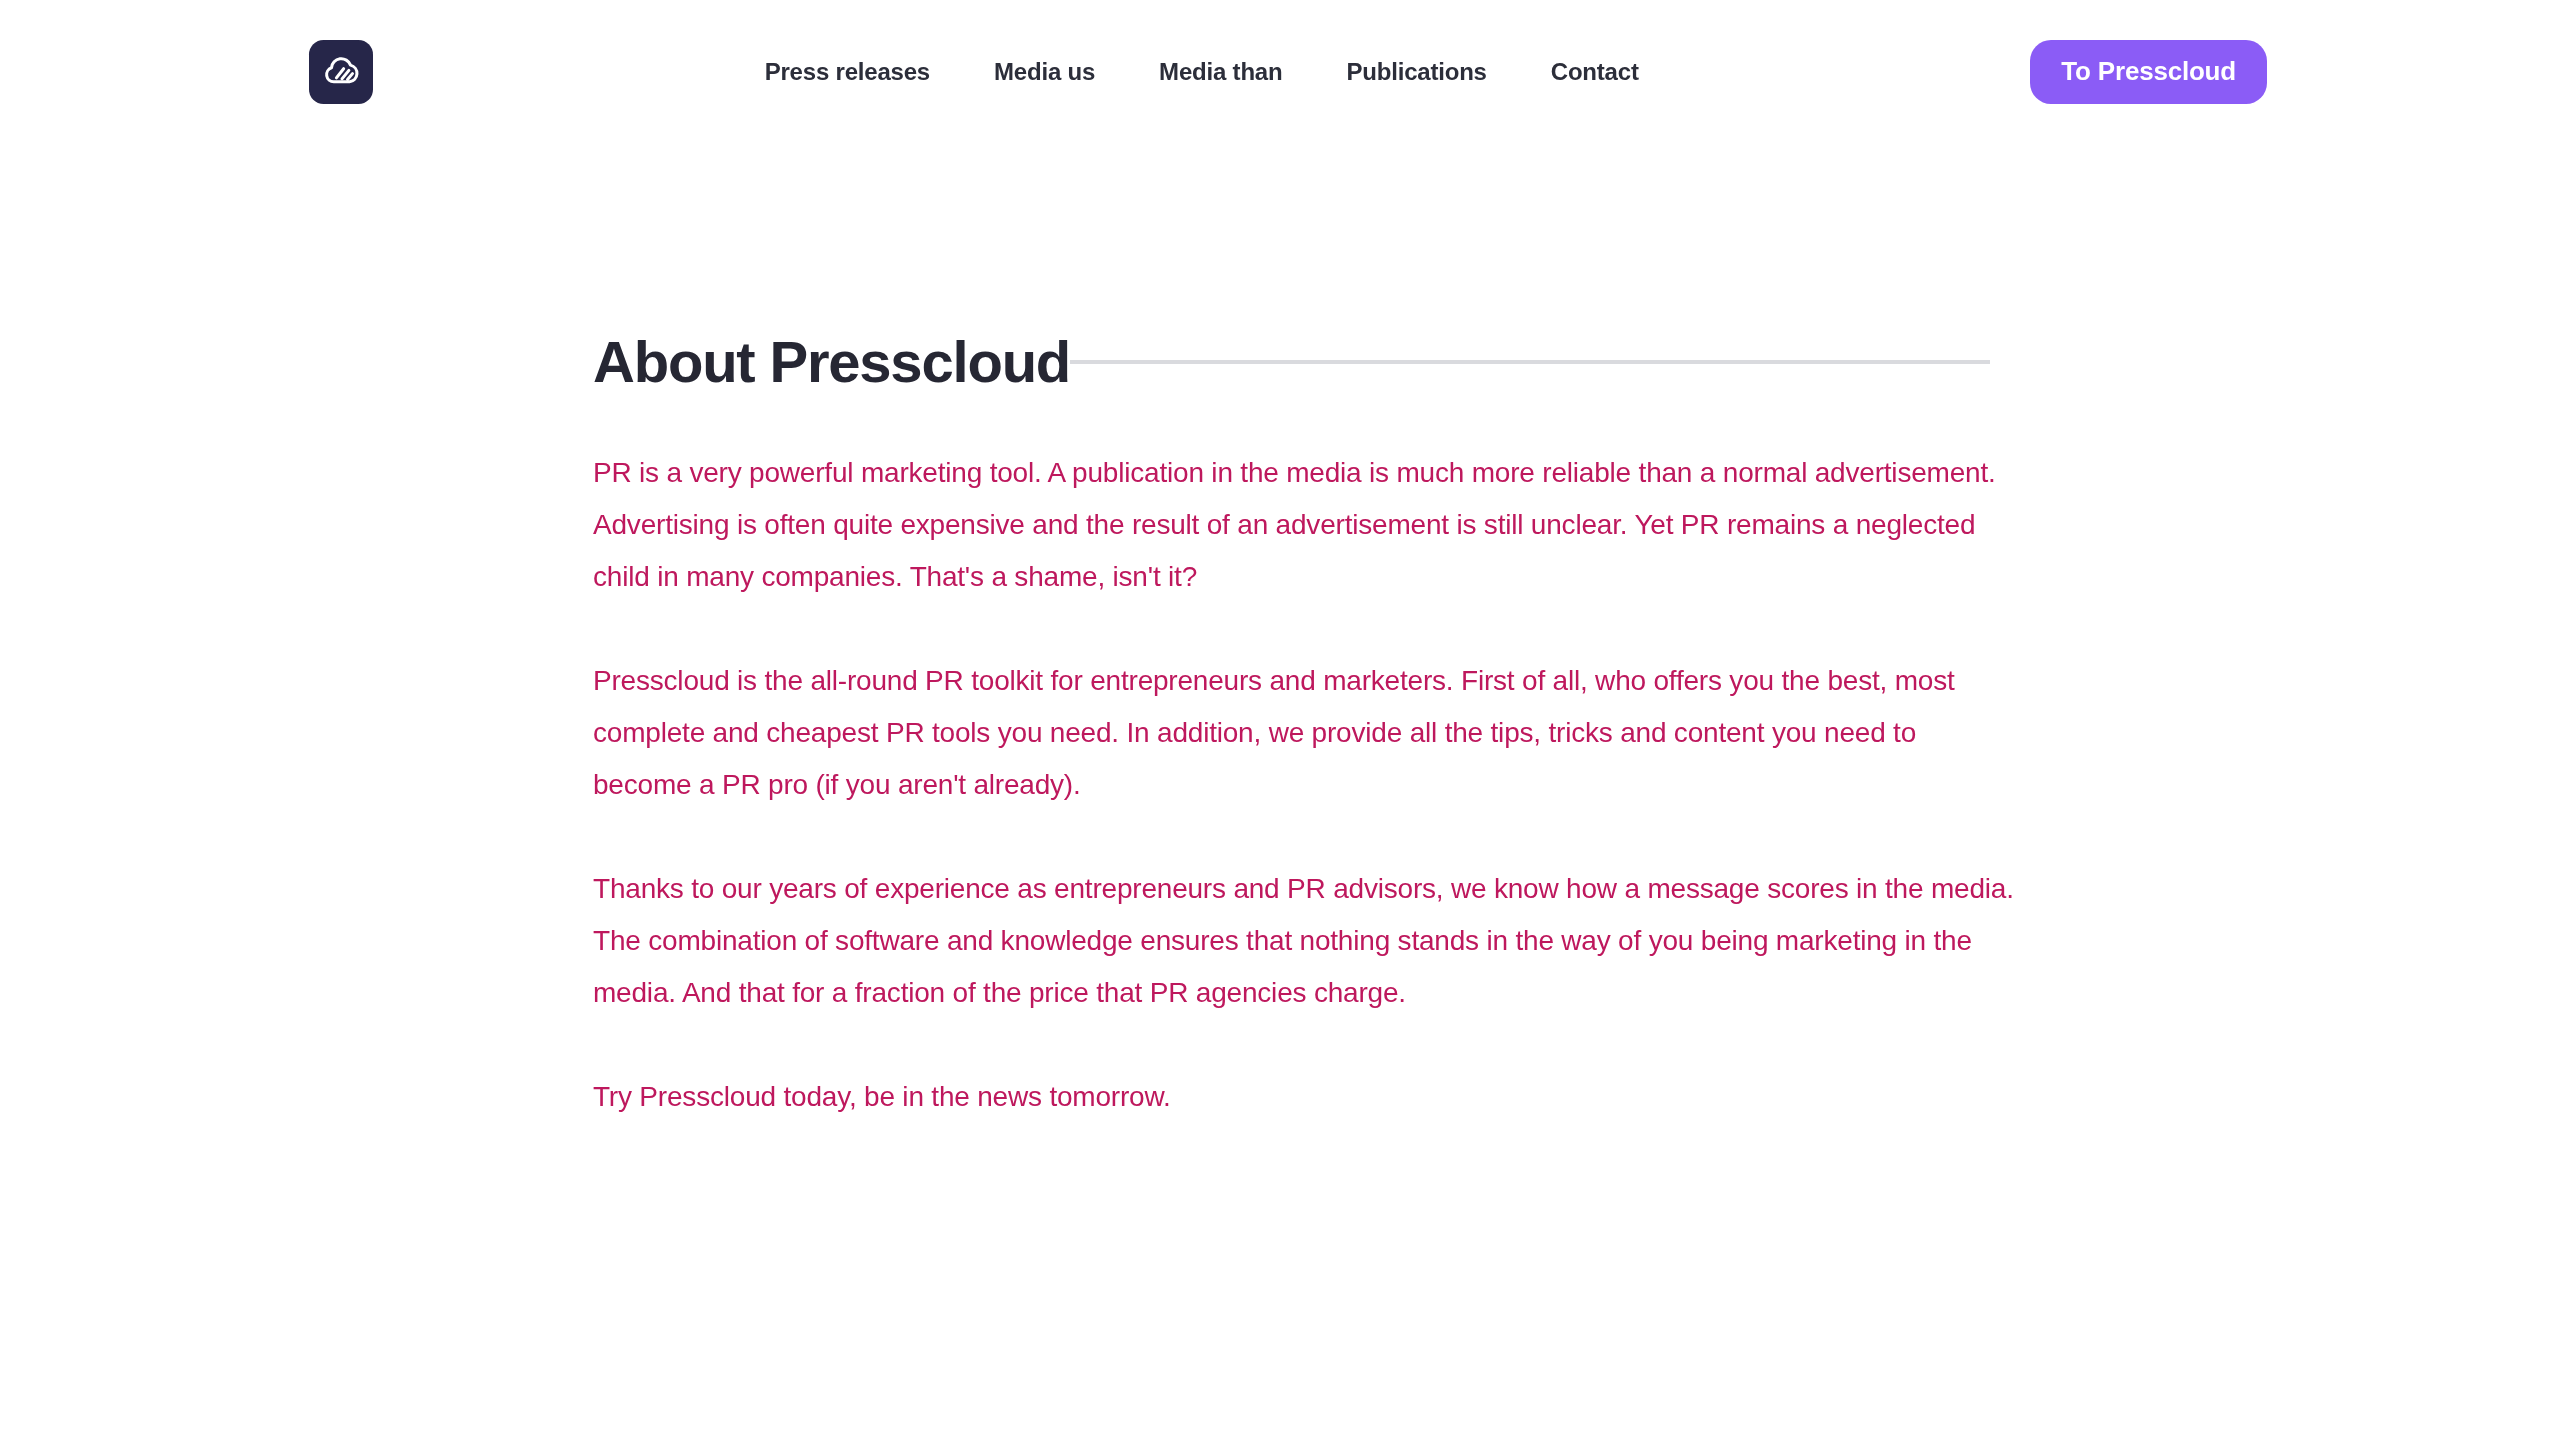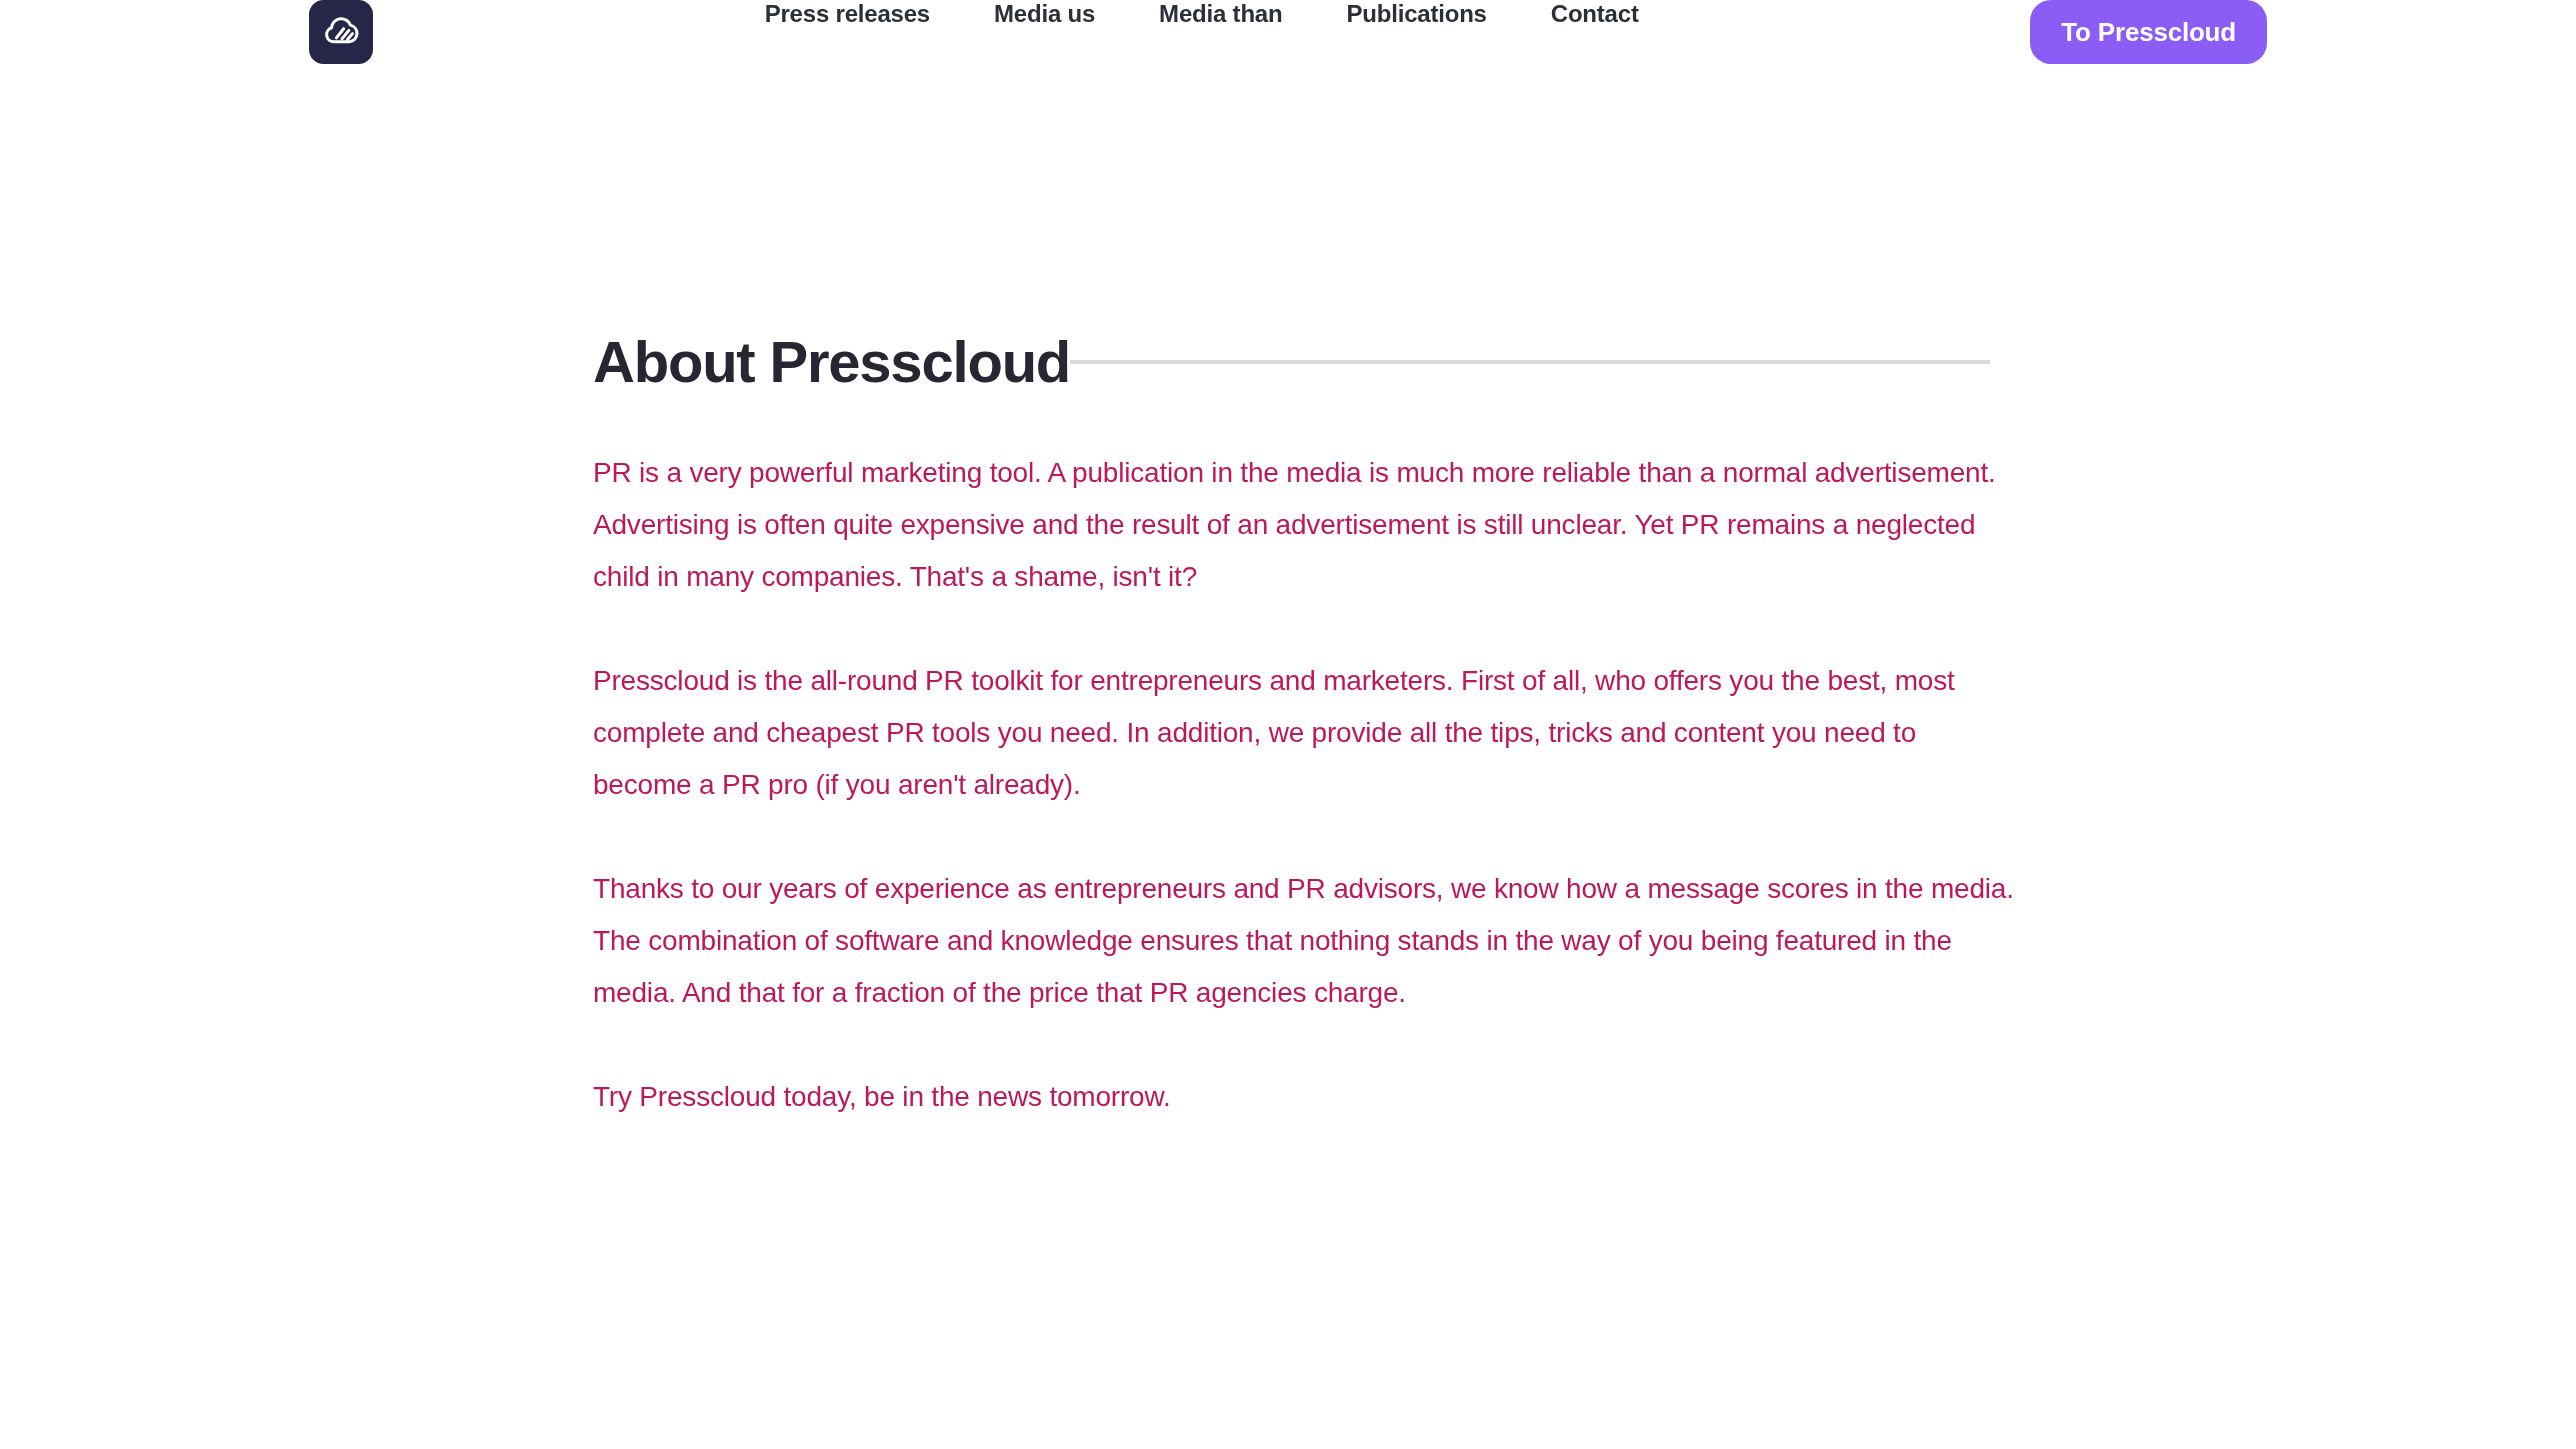--- a/index.html
+++ b/index.html
@@ -8,20 +8,21 @@
     background: #ffffff;
     font-family: "Liberation Sans", sans-serif;
     color: #2d2f3b;
     overflow: hidden;
   }
 
   
   .header {
     height: 143px;
     display: flex;
+    align-items: center;
     justify-content: space-between;
     padding: 0 309px;
   }
   .logo {
     width: 64px;
     height: 64px;
     border-radius: 14.5px;
     background: #262649;
     display: flex;
     align-items: center;
@@ -127,17 +128,17 @@
 
 <main class="main">
   <div class="title-row">
     <h1 class="page-title">About Presscloud</h1>
     <div class="title-divider"></div>
   </div>
 
   <div class="body-copy">
     <p>PR is a very powerful marketing tool. A publication in the media is much more reliable than a normal advertisement. Advertising is often quite expensive and the result of an advertisement is still unclear. Yet PR remains a neglected child in many companies. That's a shame, isn't it?</p>
     <p>Presscloud is the all-round PR toolkit for entrepreneurs and marketers. First of all, who offers you the best, most complete and cheapest PR tools you need. In addition, we provide all the tips, tricks and content you need to become a PR pro (if you aren't already).</p>
-    <p>Thanks to our years of experience as entrepreneurs and PR advisors, we know how a message scores in the media. The combination of software and knowledge ensures that nothing stands in the way of you being featured in the media. And that for a fraction of the price that PR agencies charge.</p>
+    <p>Thanks to our years of experience as entrepreneurs and PR advisors, we know how a message scores in the media. The combination of software and knowledge ensures that nothing stands in the way of you being marketing in the media. And that for a fraction of the price that PR agencies charge.</p>
     <p>Try Presscloud today, be in the news tomorrow.</p>
   </div>
 </main>
 
 
 </body></html>

